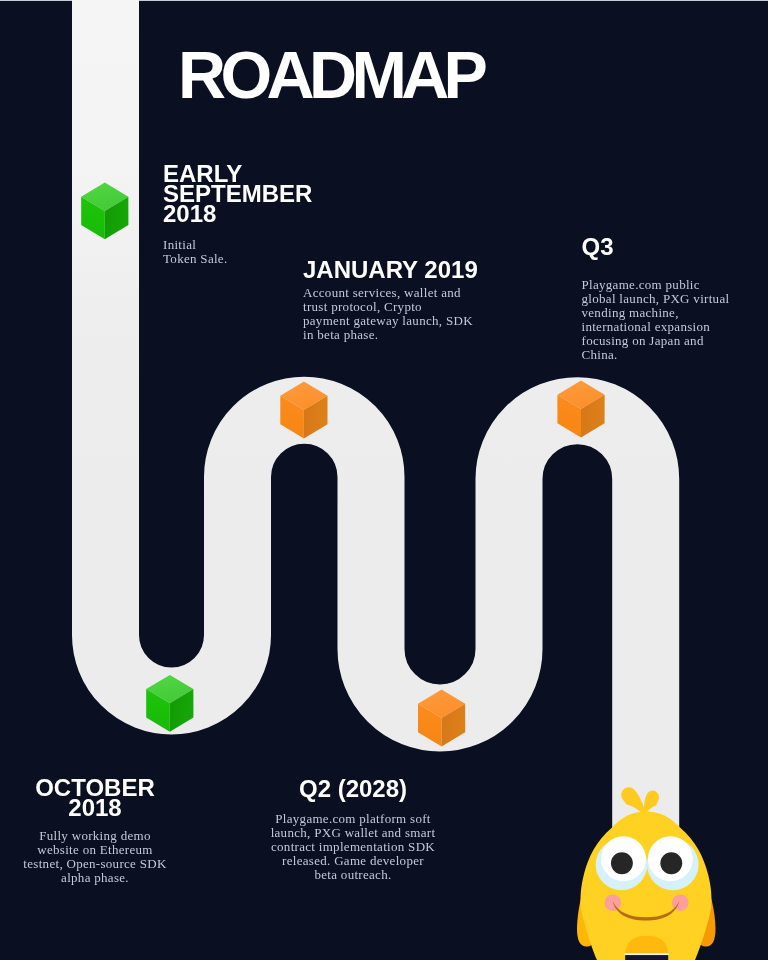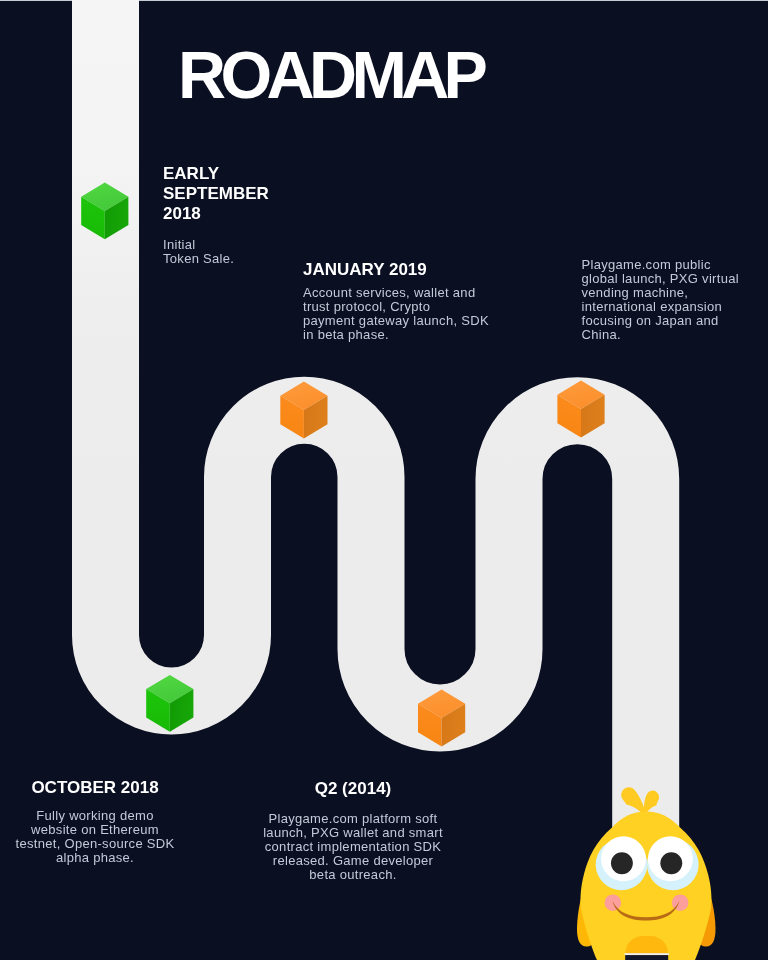--- a/index.html
+++ b/index.html
@@ -5,24 +5,24 @@
 <style>
   html,body{margin:0;padding:0;}
   body{width:768px;height:960px;overflow:hidden;background:#0b0f22;
        font-family:"Liberation Sans",sans-serif;position:relative;}
   #stage{position:absolute;left:0;top:0;width:768px;height:960px;overflow:hidden;padding-left:14px;}
   svg.layer{position:absolute;left:0;top:0;}
   .title{position:absolute;left:178px;top:41.7px;font-size:66.5px;font-weight:700;
          color:#ffffff;letter-spacing:-5.6px;line-height:1;white-space:nowrap;
          font-family:"Liberation Sans",sans-serif;}
   .ms{position:absolute;}
-  .ms .hd{font-size:17px;font-weight:700;color:#ffffff;line-height:20.2px;
+  .ms .hd{font-size:24px;font-weight:700;color:#ffffff;line-height:20.2px;
           letter-spacing:0px;white-space:pre-line;}
   .ms .bd{font-size:13px;color:#c4cad8;line-height:13.9px;letter-spacing:.3px;
-          white-space:pre-line;}
+          white-space:pre-line;font-family:Liberation Serif, serif;}
   .ms.right{text-align:center;}
   .top-edge{position:absolute;left:0;top:0;width:768px;height:1px;background:#c9cbd2;}
   .scrollbar-track{position:absolute;right:0;top:0;width:3.4px;height:960px;background:#0b0f22;}
   .scrollbar-thumb{position:absolute;left:0;top:0;width:3.4px;height:747px;background:#474a4f;}
 </style>
 </head>
 <body>
 
 <div id="stage">
 
@@ -144,38 +144,39 @@
 
   <div class="ms" style="left:303px;top:260px;width:200px">
     <div class="hd">JANUARY 2019</div>
     <div class="bd" style="margin-top:6px">Account services, wallet and
 trust protocol, Crypto
 payment gateway launch, SDK
 in beta phase.</div>
   </div>
 
   <div class="ms" style="left:581.5px;top:237px;width:188px">
+    <div class="hd">Q3</div>
     <div class="bd" style="margin-top:21px">Playgame.com public
 global launch, PXG virtual
 vending machine,
 international expansion
 focusing on Japan and
 China.</div>
   </div>
 
   <div class="ms right" style="left:15px;top:778px;width:160px">
     <div class="hd">OCTOBER 2018</div>
     <div class="bd" style="margin-top:11px">Fully working demo
 website on Ethereum
 testnet, Open-source SDK
 alpha phase.</div>
   </div>
 
   <div class="ms right" style="left:263px;top:779px;width:180px">
-    <div class="hd">Q2 (2014)</div>
+    <div class="hd">Q2 (2028)</div>
     <div class="bd" style="margin-top:13px">Playgame.com platform soft
 launch, PXG wallet and smart
 contract implementation SDK
 released. Game developer
 beta outreach.</div>
   </div>
 
   <div class="scrollbar-track">
     <div class="scrollbar-thumb"></div>
   </div>

